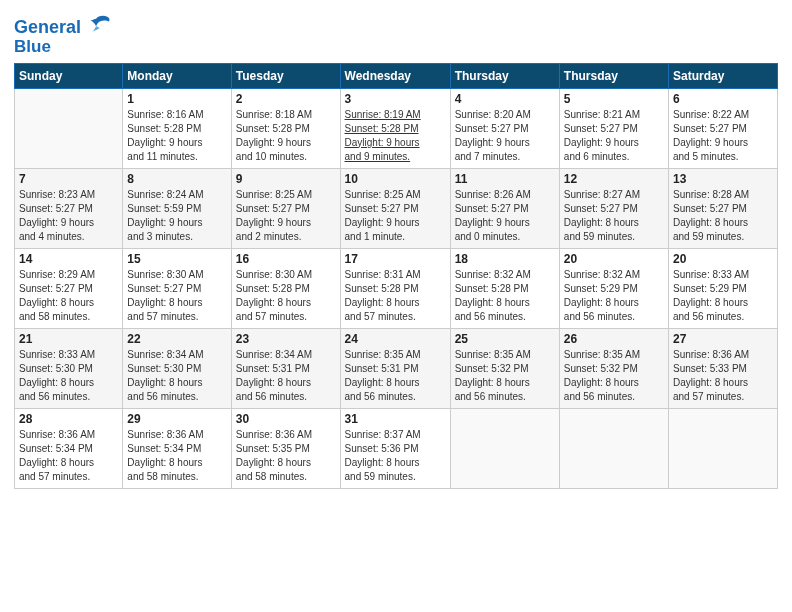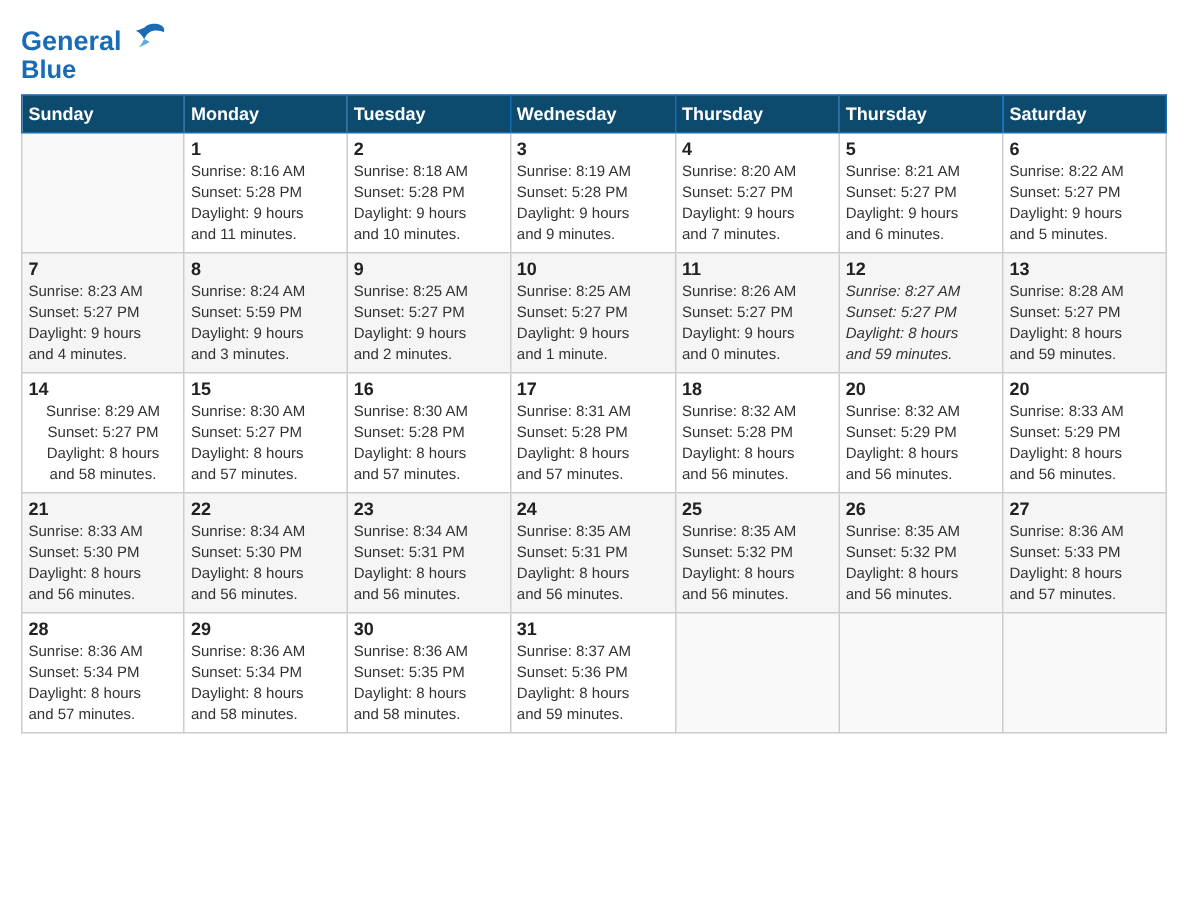--- a/index.html
+++ b/index.html
@@ -140,21 +140,21 @@
           </td>
           <td>
             <span class="day-num">2</span>
             <div class="day-info" style="white-space: pre-line;">Sunrise: 8:18 AM
 Sunset: 5:28 PM
 Daylight: 9 hours
 and 10 minutes.</div>
           </td>
           <td>
             <span class="day-num">3</span>
-            <div class="day-info" style="white-space: pre-line;">Sunrise: 8:19 AM
+            <div class="day-info" style="white-space: pre-line; text-decoration: underline;">Sunrise: 8:19 AM
 Sunset: 5:28 PM
 Daylight: 9 hours
 and 9 minutes.</div>
           </td>
           <td>
             <span class="day-num">4</span>
             <div class="day-info" style="white-space: pre-line;">Sunrise: 8:20 AM
 Sunset: 5:27 PM
 Daylight: 9 hours
 and 7 minutes.</div>
@@ -205,37 +205,37 @@
           </td>
           <td>
             <span class="day-num">11</span>
             <div class="day-info" style="white-space: pre-line;">Sunrise: 8:26 AM
 Sunset: 5:27 PM
 Daylight: 9 hours
 and 0 minutes.</div>
           </td>
           <td>
             <span class="day-num">12</span>
-            <div class="day-info" style="white-space: pre-line; font-style: italic;">Sunrise: 8:27 AM
+            <div class="day-info" style="white-space: pre-line;">Sunrise: 8:27 AM
 Sunset: 5:27 PM
 Daylight: 8 hours
 and 59 minutes.</div>
           </td>
           <td>
             <span class="day-num">13</span>
             <div class="day-info" style="white-space: pre-line;">Sunrise: 8:28 AM
 Sunset: 5:27 PM
 Daylight: 8 hours
 and 59 minutes.</div>
           </td>
         </tr>
         <tr>
           <td>
             <span class="day-num">14</span>
-            <div class="day-info" style="white-space: pre-line; text-align: center;">Sunrise: 8:29 AM
+            <div class="day-info" style="white-space: pre-line;">Sunrise: 8:29 AM
 Sunset: 5:27 PM
 Daylight: 8 hours
 and 58 minutes.</div>
           </td>
           <td>
             <span class="day-num">15</span>
             <div class="day-info" style="white-space: pre-line;">Sunrise: 8:30 AM
 Sunset: 5:27 PM
 Daylight: 8 hours
 and 57 minutes.</div>

